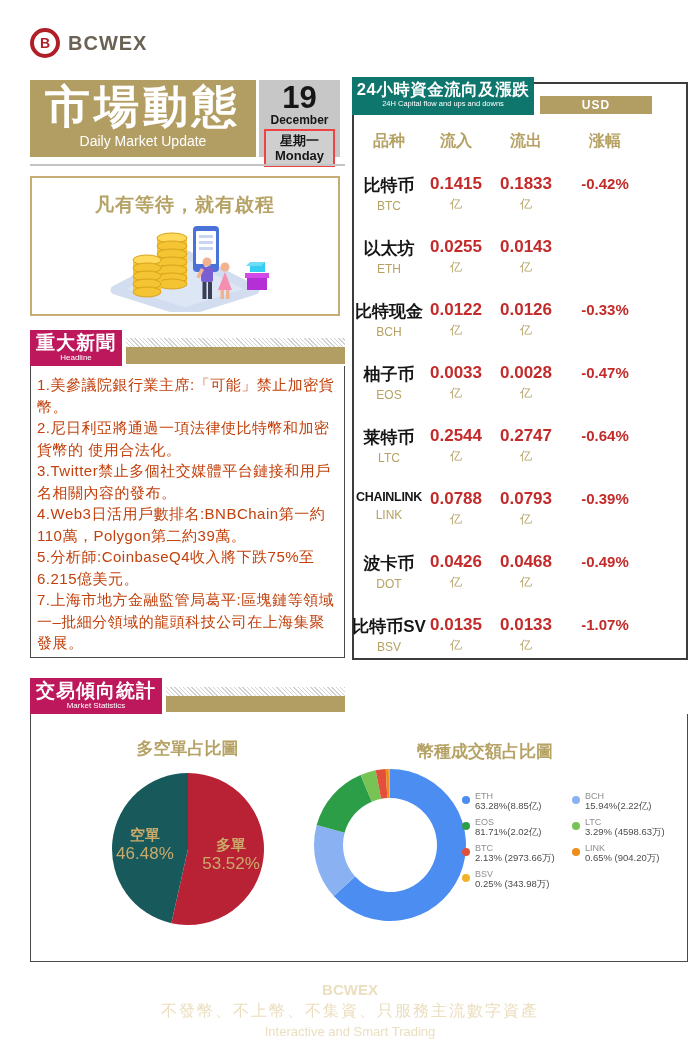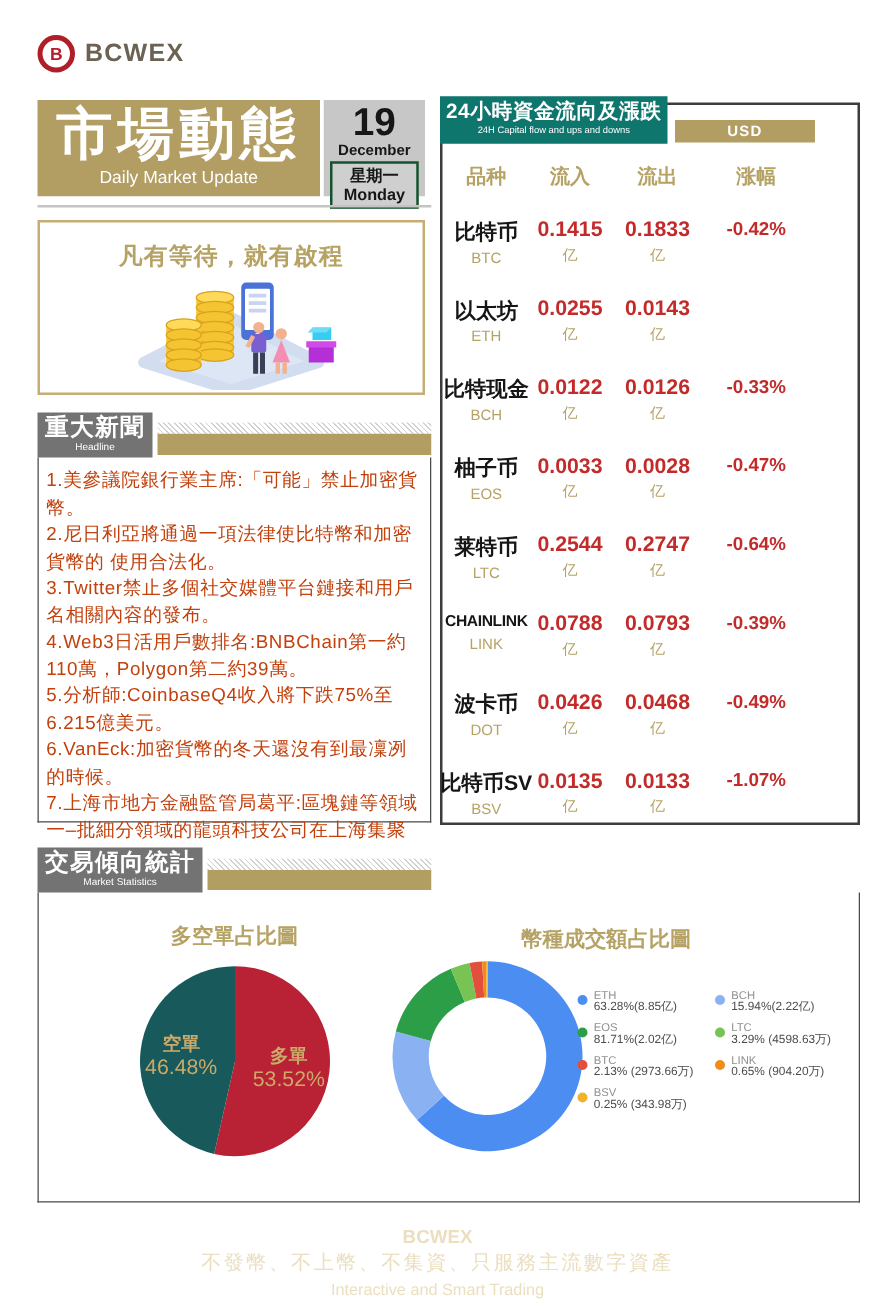--- a/index.html
+++ b/index.html
@@ -16,21 +16,21 @@
   .logo-name{color:#6b6254;font-size:20px;font-weight:bold;letter-spacing:1px;}
 
   
   .banner{left:30px;top:80px;width:226px;height:77px;background:#b29d63;color:#fff;text-align:center;}
   .banner-title{font-family:"Liberation Serif","DejaVu Serif",serif;font-weight:900;font-size:45px;
     line-height:50px;letter-spacing:4px;margin-top:2px;}
   .banner-sub{font-size:14px;line-height:16px;margin-top:1px;}
   .datebox{left:259px;top:80px;width:81px;height:77px;background:#c7c7c7;text-align:center;color:#161616;}
   .date-day{font-size:31px;font-weight:bold;line-height:33px;margin-top:1px;}
   .date-month{font-size:12px;font-weight:bold;line-height:12px;}
-  .date-week{margin:3px 5px 0 5px;border:2px solid #14532d;background:#cfcfcf;
+  .date-week{margin:3px 5px 0 5px;border:2px solid #ef4444;background:#cfcfcf;
     font-weight:bold;font-size:13px;line-height:15px;padding:2px 0;}
   .h-divider{left:30px;top:164px;width:315px;height:2px;background:#c4c4c4;}
 
   
   .quotebox{left:30px;top:176px;width:306px;height:136px;border:2px solid #c5ad74;text-align:center;}
   .quote-text{color:#b5a264;font-weight:bold;font-size:19px;letter-spacing:1px;margin-top:14px;}
   .quote-illu{margin-top:2px;}
 
   
   .flow-panel{left:352px;top:82px;width:336px;height:578px;border:2px solid #3c3c3c;box-sizing:border-box;background:#fff;}
@@ -45,21 +45,21 @@
   .frow{height:63px;align-content:center;padding-top:10px;box-sizing:border-box;}
   .cell{display:flex;flex-direction:column;align-items:center;}
   .coin-name{font-size:17px;font-weight:bold;color:#161616;white-space:nowrap;}
   .coin-name.condensed{font-size:12.5px;letter-spacing:-0.3px;line-height:17px;}
   .coin-code{font-size:12px;color:#b5a264;margin-top:2px;}
   .num{font-size:17px;font-weight:bold;color:#c32b2b;}
   .unit{font-size:12px;color:#b5a264;margin-top:2px;}
   .change{font-size:15px;font-weight:600;color:#c32b2b;line-height:19px;}
 
   
-  .badge{background:#737373;color:#fff;text-align:center;}
+  .badge{background:#be185d;color:#fff;text-align:center;}
   .badge-title{font-weight:bold;letter-spacing:1px;}
   .badge-sub{font-size:8px;line-height:9px;margin-top:-1px;}
   .news-badge{left:30px;top:330px;width:92px;height:36px;}
   .news-badge .badge-title{font-size:19px;line-height:22px;margin-top:2px;}
   .stats-badge{left:30px;top:678px;width:132px;height:36px;}
   .stats-badge .badge-title{font-size:19px;line-height:22px;margin-top:2px;}
   .hatch{height:9px;background:repeating-linear-gradient(45deg,#d2d2d2 0,#d2d2d2 1px,#ffffff 1px,#ffffff 3px);}
   .goldbar{background:#b29d63;}
   .news-hatch{left:126px;top:338px;width:219px;}
   .news-goldbar{left:126px;top:347px;width:219px;height:17px;}
@@ -338,21 +338,20 @@
     <div class="news-item">1.美參議院銀行業主席:「可能」禁止加密貨幣。</div>
 
     <div class="news-item">2.尼日利亞將通過一項法律使比特幣和加密貨幣的 使用合法化。</div>
 
     <div class="news-item">3.Twitter禁止多個社交媒體平台鏈接和用戶名相關內容的發布。</div>
 
     <div class="news-item">4.Web3日活用戶數排名:BNBChain第一約110萬，Polygon第二約39萬。</div>
 
     <div class="news-item">5.分析師:CoinbaseQ4收入將下跌75%至6.215億美元。</div>
 
-    <div class="news-item">6.VanEck:加密貨幣的冬天還沒有到最凜冽的時候。</div>
 
     <div class="news-item">7.上海市地方金融監管局葛平:區塊鏈等領域一–批細分領域的龍頭科技公司在上海集聚發展。</div>
   </div>
 
 <div class="abs badge stats-badge">
   <div class="badge-title">交易傾向統計</div>
   <div class="badge-sub">Market Statistics</div>
 </div>
 <div class="abs hatch stats-hatch"></div>
 <div class="abs goldbar stats-goldbar"></div>

